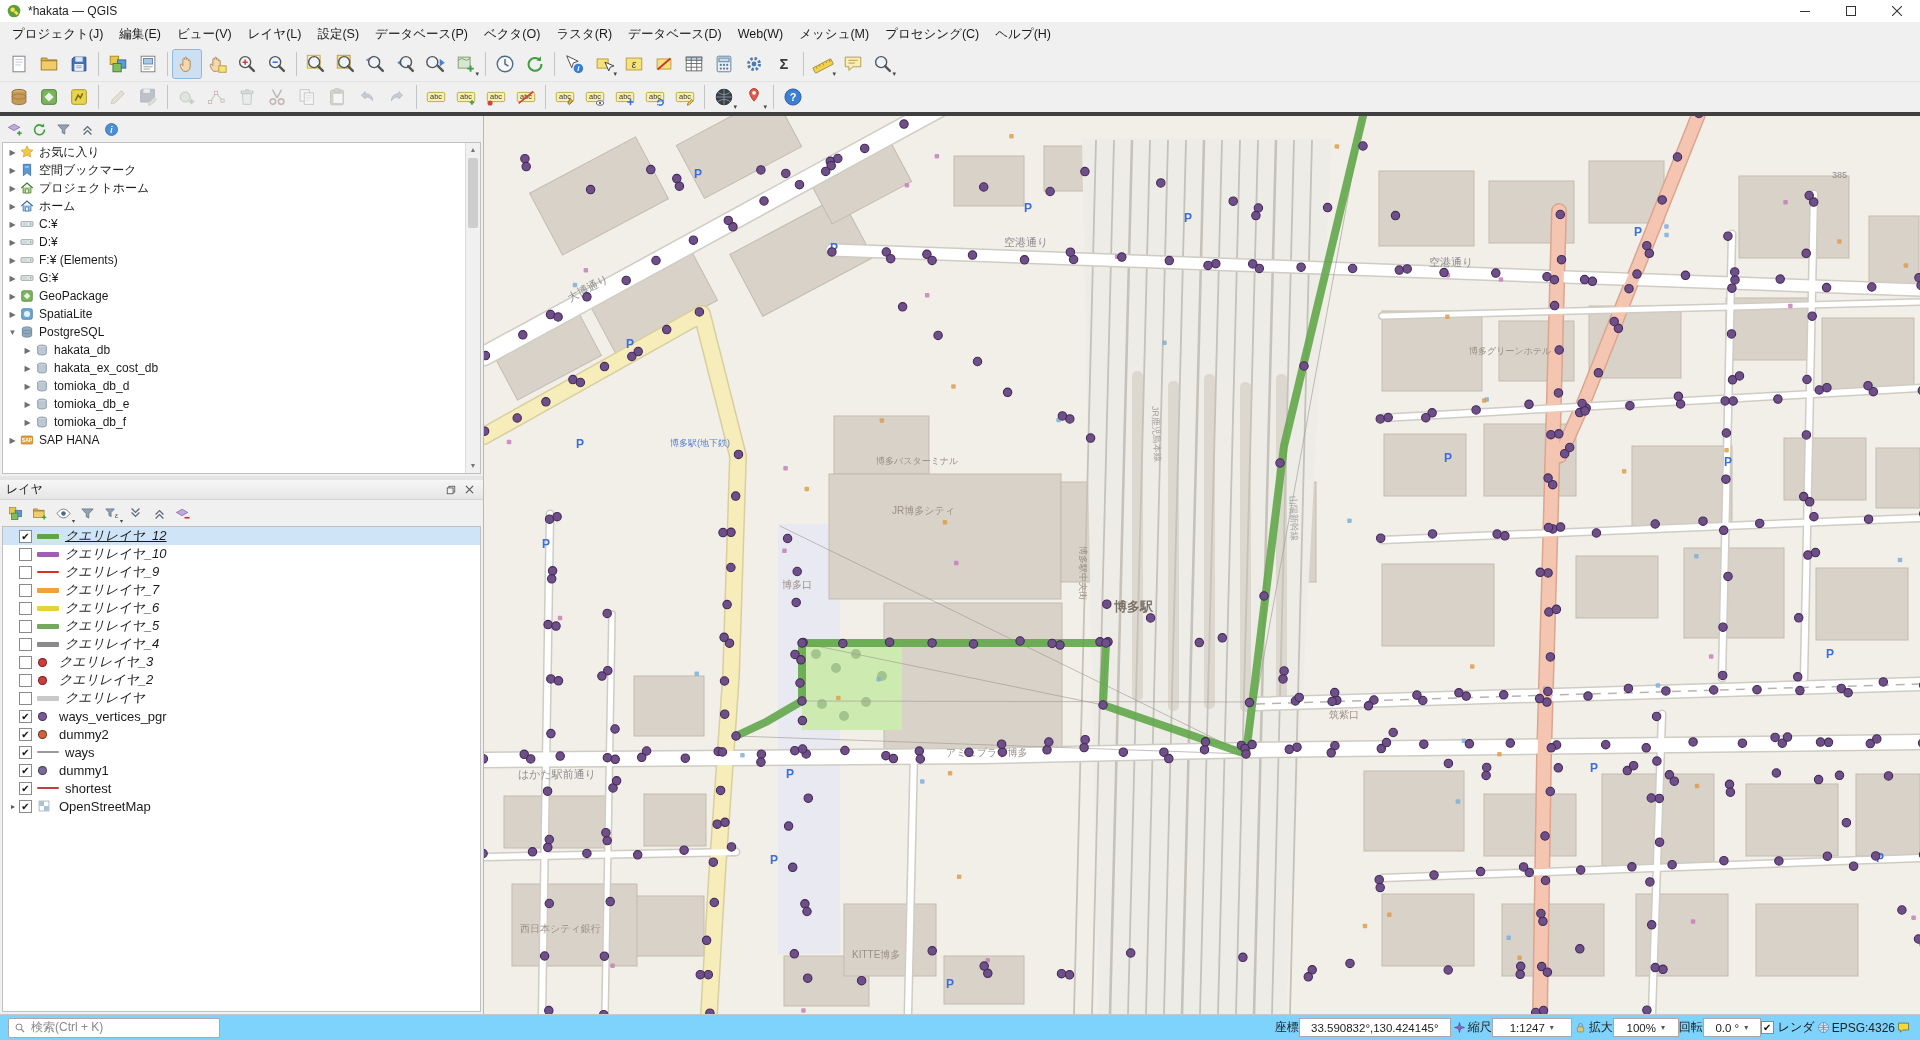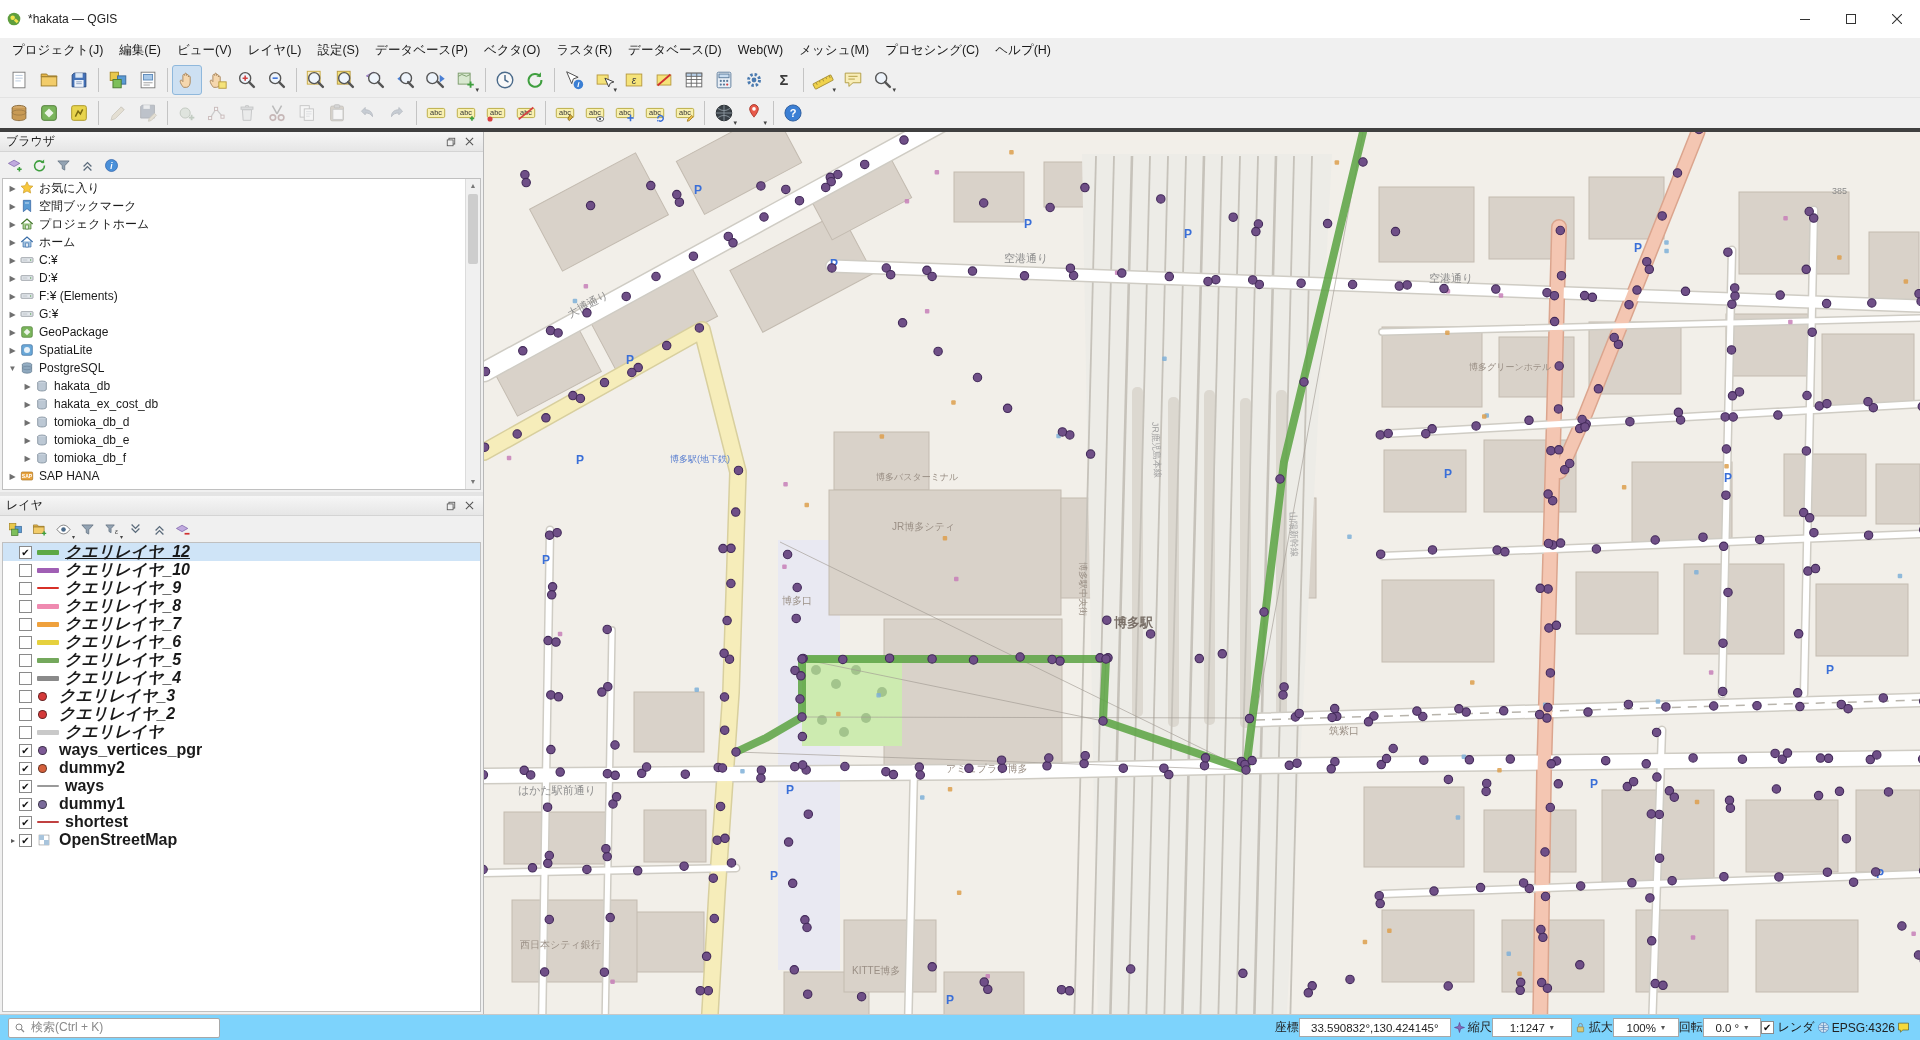--- a/index.html
+++ b/index.html
@@ -1,21 +1,21 @@
 <!DOCTYPE html>
 <html><head>
 <meta charset="utf-8">
 <style>
   * { box-sizing: border-box; margin:0; padding:0; }
   html,body { width:1920px; height:1040px; overflow:hidden; }
   body { font-family:"Liberation Sans","DejaVu Sans",sans-serif; font-size:12px; color:#1a1a1a; background:#f0f0f0; user-select:none; }
   .app { width:1920px; height:1040px; display:flex; flex-direction:column; }
 
   
-  .titlebar { height:38px; background:#ffffff; display:flex; align-items:center; padding-left:6px; flex:0 0 auto; }
+  .titlebar { height:22px; background:#ffffff; display:flex; align-items:center; padding-left:6px; flex:0 0 auto; }
   .app-icon { width:16px; height:16px; margin-right:6px; }
   .title-text { font-size:12px; color:#222; }
   .win-controls { margin-left:auto; display:flex; height:22px; }
   .win-btn { width:46px; height:22px; display:flex; align-items:center; justify-content:center; }
 
   
   .menubar { height:24px; background:#f0f0f0; display:flex; align-items:center; padding-left:4px; flex:0 0 auto; }
   .menu-item { padding:4px 8px; font-size:12.5px; white-space:nowrap; }
 
   
@@ -55,21 +55,21 @@
 
   
   .layer-row { height:18px; display:flex; align-items:center; padding-left:4px; white-space:nowrap; font-size:12px; }
   .layer-row.selected { background:#cfe4f7; }
   .layer-row.selected .lname { text-decoration:underline; }
   .layer-row .arrow { width:12px; flex:0 0 auto; color:#555; font-size:8px; text-align:center; }
   .lcheck { width:13px; height:13px; border:1px solid #8a8a8a; background:#fff; margin-right:5px; flex:0 0 auto; font-size:10px; line-height:11px; text-align:center; color:#111; }
   .lswatch { width:22px; flex:0 0 auto; margin-right:6px; border-radius:1px; }
   .lmark { width:9px; height:9px; border-radius:50%; border:1px solid rgba(0,0,0,.5); flex:0 0 auto; margin:0 12px 0 1px; }
   .lrast { width:16px; flex:0 0 auto; margin-right:6px; display:flex; }
-  .lname { font-size:16px;font-weight:bold; }
+  .lname { font-size:13px; }
   .lname.italic { font-style:italic; }
 
   
   .map { flex:1 1 auto; position:relative; background:#f2efe9; overflow:hidden; }
   .map svg text { font-family:"Liberation Sans","DejaVu Sans",sans-serif; }
 
   
   .statusbar { height:26px; flex:0 0 auto; background:#7dd3fc; border-top:1px solid #c8c8c8; display:flex; align-items:center; padding:0 8px; font-size:12px; }
   .search-box { width:212px; height:20px; background:#fff; border:1px solid #a8a8a8; border-radius:2px; display:flex; align-items:center; gap:5px; padding:0 5px; color:#8a8a8a; flex:0 0 auto; }
   .sb-right { margin-left:auto; display:flex; align-items:center; }
@@ -502,34 +502,20 @@
           <circle cx="12" cy="12" r="8.8" fill="#3b7fd4" stroke="#2a5a9a"></circle>
           <text x="12" y="16.5" font-size="12" fill="#fff" text-anchor="middle" font-weight="bold">?</text>
         </svg>
       </div>
     </div>
 
   <div class="main">
     <div class="dock">
 
       <div class="panel browser-panel">
-        <div class="panel-header">
-          <span class="panel-title">ブラウザ</span>
-          <span class="panel-btn">
-              <svg width="10" height="10" viewBox="0 0 12 12">
-                <rect x="3.5" y="1.5" width="7" height="7" fill="none" stroke="#555"></rect>
-                <rect x="1.5" y="3.5" width="7" height="7" fill="#f0f0f0" stroke="#555"></rect>
-              </svg>
-            </span>
-          <span class="panel-btn">
-              <svg width="9" height="9" viewBox="0 0 10 10">
-                <path d="M1 1l8 8M9 1L1 9" stroke="#555" stroke-width="1.2"></path>
-              </svg>
-            </span>
-        </div>
         <div class="panel-toolbar" id="browserTools">
             <div class="ptool">
               <svg viewBox="0 0 24 24" width="17" height="17">
                 <path d="M10 4.5l8 4.5-8 4.5-8-4.5z" fill="#c0aade" stroke="#7a5fa8"></path>
                 <path d="M17.5 14v6.5M14.2 17.2h6.5" stroke="#3f9f3f" stroke-width="2.2"></path>
               </svg>
             </div>
             <div class="ptool">
               <svg viewBox="0 0 24 24" width="17" height="17">
                 <path d="M17.8 8.5A7 7 0 1 0 19 12" fill="none" stroke="#3f9f3f" stroke-width="2.2"></path>
@@ -792,26 +778,20 @@
                 <span class="arrow"></span>
                 <span class="lcheck"></span>
                 <span class="lswatch" style="height:5px;background:#a05fb4"></span>
                 <span class="lname italic">クエリレイヤ_10</span>
               </div>
               <div class="layer-row">
                 <span class="arrow"></span>
                 <span class="lcheck"></span>
                 <span class="lswatch" style="height:2px;background:#d73027"></span>
                 <span class="lname italic">クエリレイヤ_9</span>
-              </div>
-              <div class="layer-row">
-                <span class="arrow"></span>
-                <span class="lcheck"></span>
-                <span class="lswatch" style="height:5px;background:#ef8ab0"></span>
-                <span class="lname italic">クエリレイヤ_8</span>
               </div>
               <div class="layer-row">
                 <span class="arrow"></span>
                 <span class="lcheck"></span>
                 <span class="lswatch" style="height:5px;background:#efa13c"></span>
                 <span class="lname italic">クエリレイヤ_7</span>
               </div>
               <div class="layer-row">
                 <span class="arrow"></span>
                 <span class="lcheck"></span>

